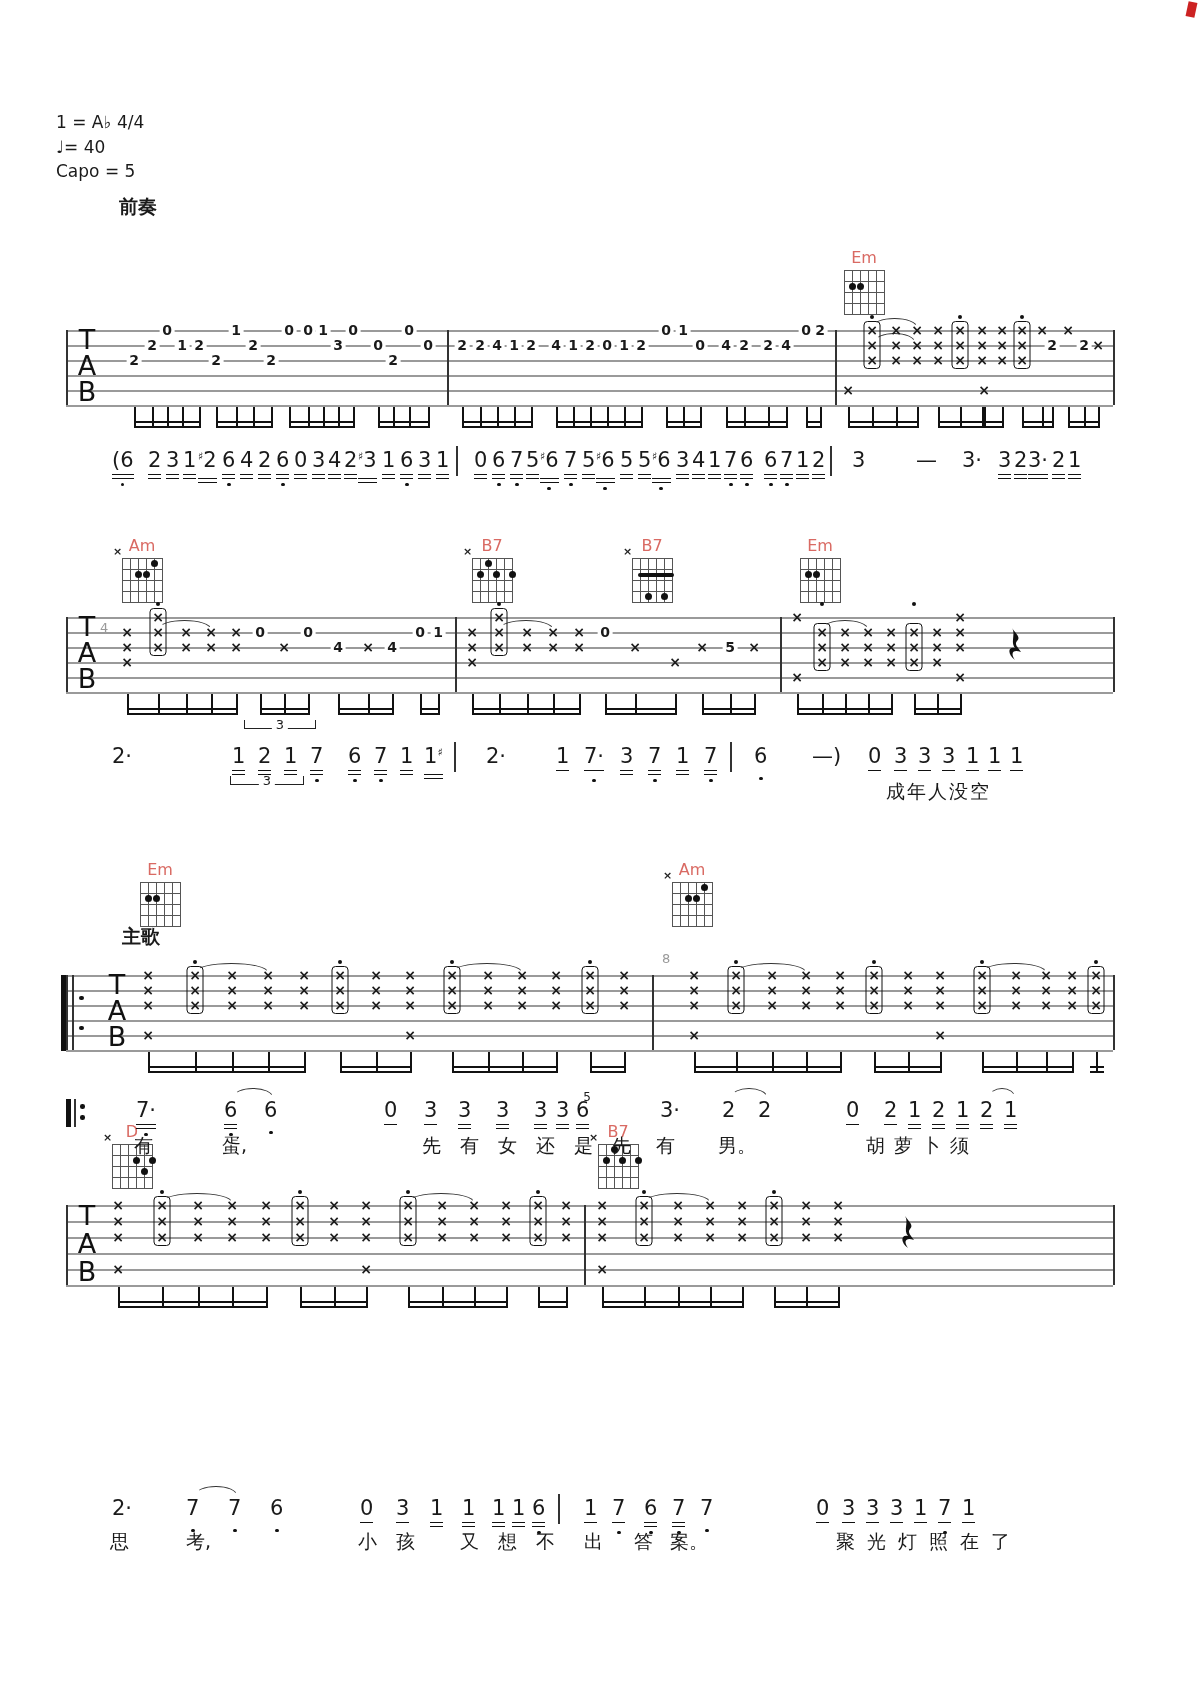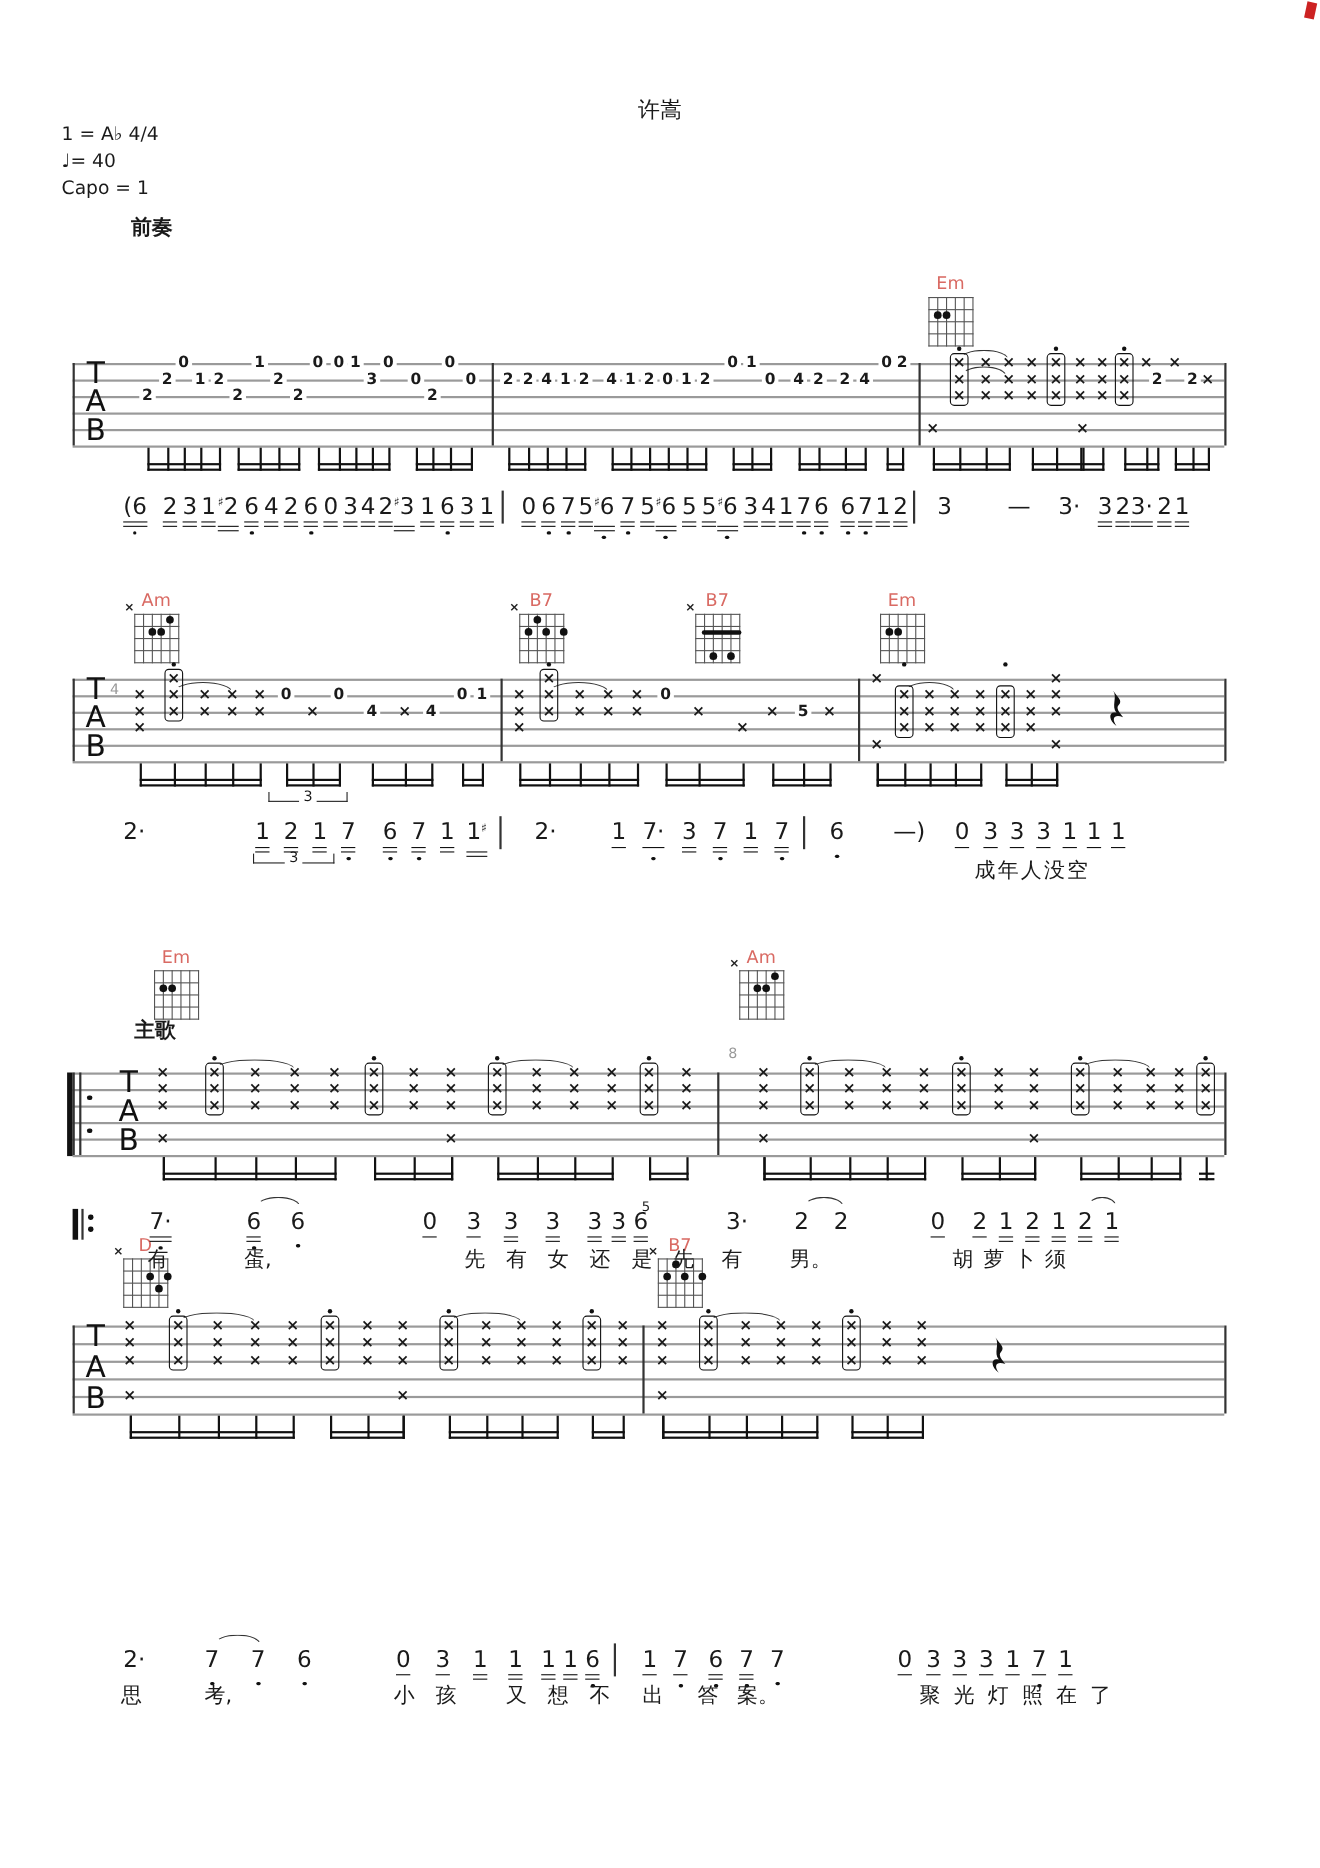--- a/index.html
+++ b/index.html
@@ -42,24 +42,23 @@
   .chlabel{font-size:16px;text-align:center;width:44px;}
   .chx{font-size:11px;font-weight:600;color:#222;}
   .chdot{border-radius:50%;background:#111;width:7px;height:7px;}
   .chbarre{height:4.5px;background:#111;border-radius:2px;}
   .restsvg{z-index:3;}
 </style>
 </head>
 <body>
 
 <div id="sheet">
-  <div class="artist">许嵩</div>
   <div class="meta key">1 = A♭ 4/4</div>
   <div class="meta tempo">♩= 40</div>
-  <div class="meta capo">Capo = 1</div>
+  <div class="meta capo">Capo = 5</div>
   <div class="seclabel intro">前奏</div>
   <div class="seclabel verse">主歌</div>
   <div class="cornermark"></div>
 <div class="sline" style="left: 66px; top: 330px; width: 1047px;"></div>
     <div class="sline" style="left: 66px; top: 345px; width: 1047px;"></div>
     <div class="sline" style="left: 66px; top: 360px; width: 1047px;"></div>
     <div class="sline" style="left: 66px; top: 375px; width: 1047px;"></div>
     <div class="sline" style="left: 66px; top: 390px; width: 1047px;"></div>
     <div class="sline" style="left: 66px; top: 405px; width: 1047px;"></div>
     <div class="vbar" style="left: 66px; top: 330px; height: 75px;"></div>

